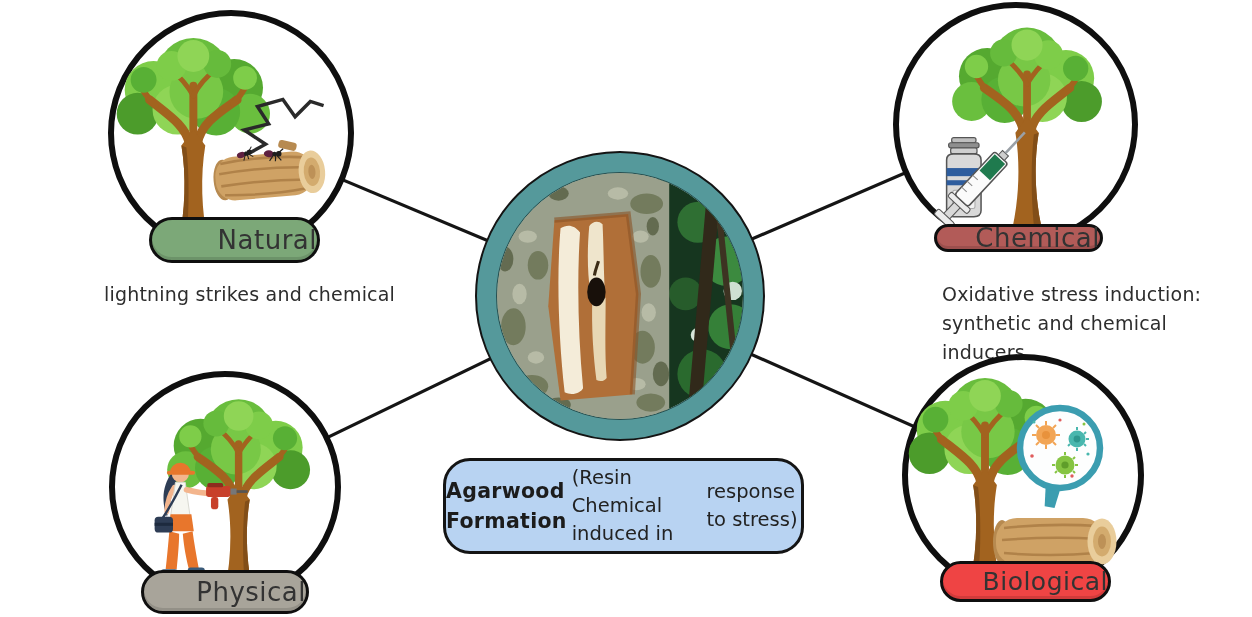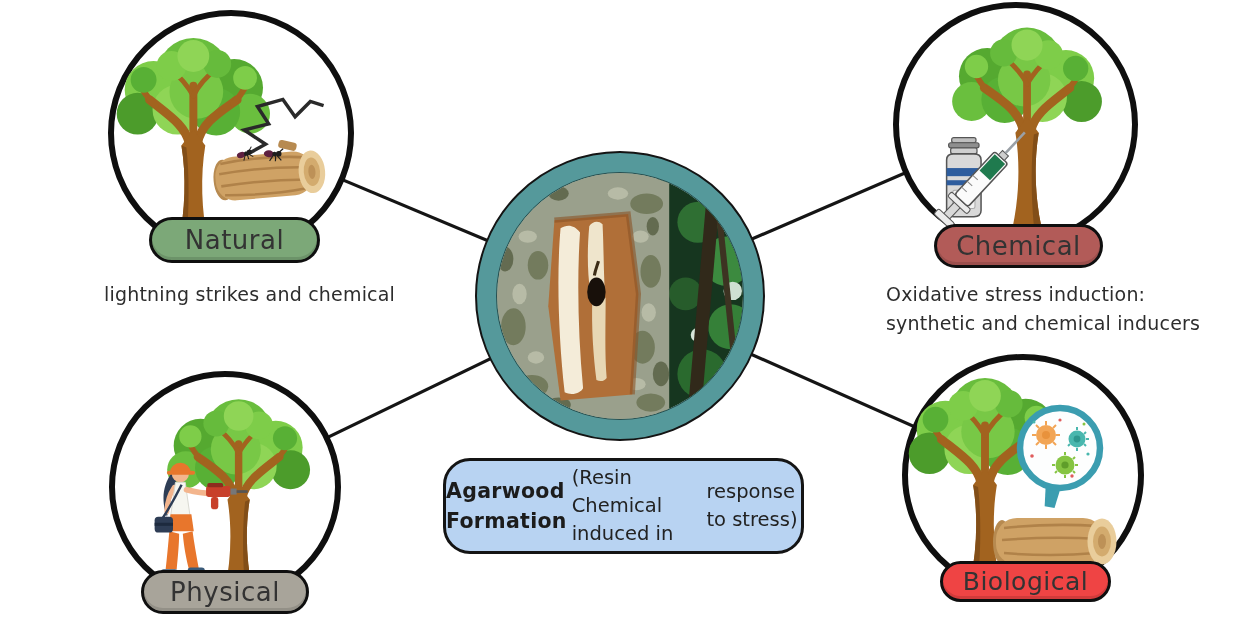--- a/index.html
+++ b/index.html
@@ -8,21 +8,21 @@
     font-family:"DejaVu Sans","Liberation Sans",sans-serif;
   }
   #connector-layer{position:absolute;left:0;top:0;width:1252px;height:617px;z-index:1;}
   .circle-node{
     position:absolute;border-radius:50%;background:#fff;border:6px solid #0f0f0f;
     box-sizing:border-box;z-index:2;display:flex;align-items:center;justify-content:center;
   }
   .circle-node svg{width:100%;height:100%;}
   .pill{
     position:absolute;box-sizing:border-box;border:3.5px solid #0f0f0f;border-radius:24px;
-    display:flex;align-items:center;justify-content:center;z-index:5;
+    display:flex;align-items:center;justify-content:flex-end;z-index:5;
     font-size:26px;letter-spacing:.5px;color:#333;
     box-shadow:inset 0 -3px 0 rgba(0,0,0,.12);
   }
   .desc{position:absolute;font-size:19px;line-height:29px;color:#2d2d2d;z-index:2;letter-spacing:.2px;}
   #center-ring{
     position:absolute;left:475px;top:151px;width:290px;height:290px;border-radius:50%;
     border:2.5px solid #141414;box-sizing:border-box;z-index:3;
   }
   #center-photo{
     position:absolute;inset:19px;border-radius:50%;overflow:hidden;
@@ -152,24 +152,24 @@
         <g stroke="#888" stroke-width="1">
           <path d="M18 -9 L18 -2"></path>
             <path d="M26 -9 L26 -2"></path>
             <path d="M34 -9 L34 -2"></path>
         </g>
         <rect x="66" y="-4" width="6" height="8" fill="#cfcfcf" stroke="#555"></rect>
         <path d="M72 0 L100 0" stroke="#9aa0a6" stroke-width="2.5"></path>
       </g>
     </svg>
   </div>
-  <div class="pill" style="left: 934px; top: 224px; width: 169px; height: 44px; background-color: rgb(178, 91, 88);">
+  <div class="pill" style="left: 934px; top: 224px; width: 169px; height: 28px; background-color: rgb(178, 91, 88);">
     <span>Chemical</span>
   </div>
-  <div class="desc" style="left:886px;top:280px;">
+  <div class="desc" style="left:942px;top:280px;">
     <div>Oxidative stress induction:</div>
     <div>synthetic and chemical inducers</div>
   </div>
 
   <div class="circle-node" style="left:109px;top:371px;width:232px;height:232px;">
     <svg viewBox="0 0 230 230">
       <g transform="translate(234,2) scale(-0.97,0.97)">
         <use href="#sym-tree" x="8" y="8" width="200" height="230"></use>
       </g>
       <g transform="translate(44,82) scale(1.28)">

